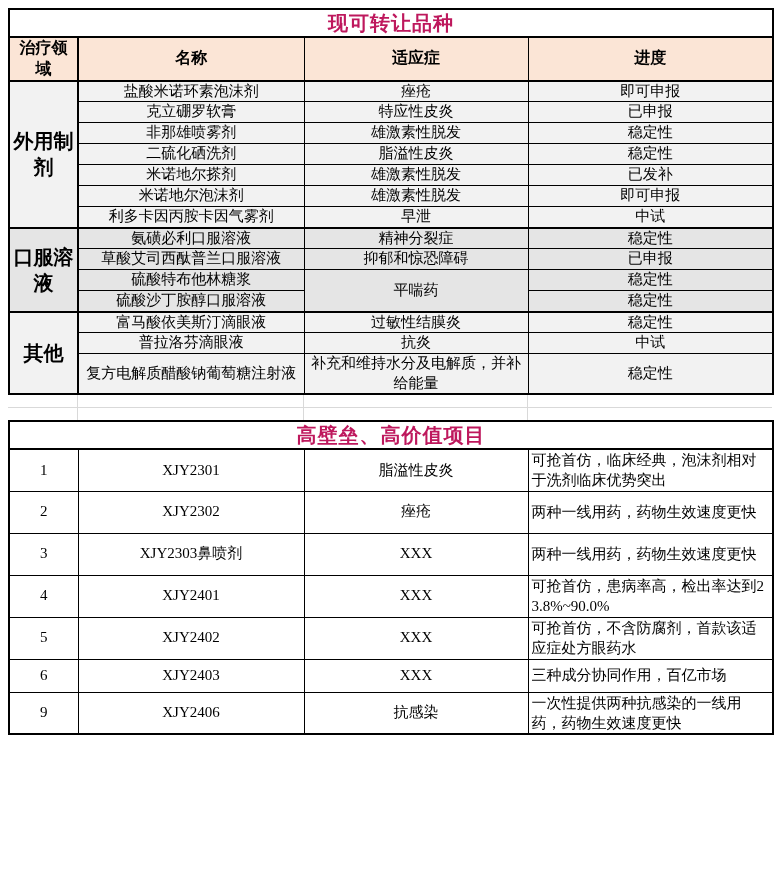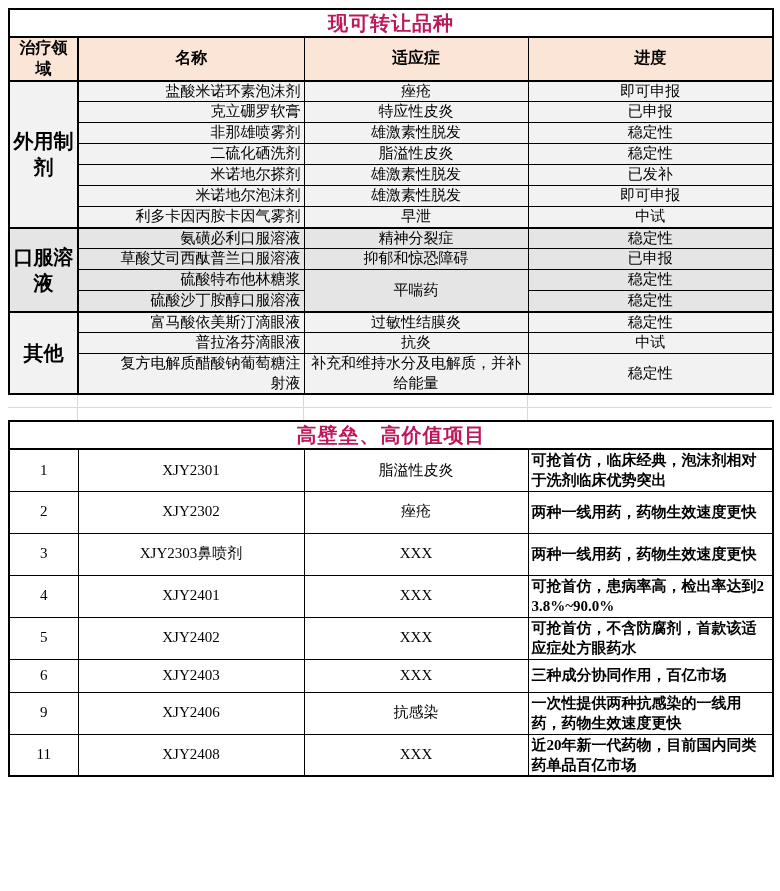--- a/index.html
+++ b/index.html
@@ -8,29 +8,29 @@
   .doc{position:absolute;left:8px;top:8px;width:764px;}
   table{border-collapse:collapse;table-layout:fixed;width:764px;border:2px solid #000;}
   td{border:1px solid #000;padding:0 3px;text-align:center;vertical-align:middle;
      font-size:15px;line-height:1.3;overflow:hidden;word-break:break-all;}
   .title-row td{height:25px;border-bottom:2px solid #000;background:#fff;}
   .doc-title{font-size:20px;font-weight:bold;color:#be185d;letter-spacing:1px;}
   .head-row td{background:#FBE5D6;font-weight:bold;font-size:16px;}
   .t1 .head-row td{height:40px;}
   .t2 .head-row td{height:22px;}
   .t1 tbody tr{height:21px;}
-  .t1 .name-cell{text-align:right;padding-left:28px;}
+  .t1 .name-cell{text-align:center;}
   .t1 .area-cell{font-weight:bold;font-size:20px;border-right:2px solid #000;}
   .t1 .head-area{border-right:2px solid #000;}
   .t1 tr.sec-first td{border-top:2px solid #000;}
   .t1 tr.sec-gray td{background:#F2F2F2;}
   .t1 tr.sec-white td{background:#e5e5e5;}
   .t2 tbody tr{height:42px;}
   .t2 tbody tr.short{height:33px;}
-  .t2 .feat-cell{text-align:left;line-height:1.35;font-weight:bold;}
+  .t2 .feat-cell{text-align:left;line-height:1.35;}
   .gap{position:relative;width:764px;height:25px;background:#fff;}
   .gap .vline{position:absolute;top:0;bottom:0;width:1px;background:#D9D9D9;}
   .gap .hline{position:absolute;left:0;right:0;top:12px;height:1px;background:#D9D9D9;}
 </style>
 </head>
 <body>
 
 <div class="page">
   <div class="doc">
 
@@ -183,23 +183,17 @@
             <td>XJY2403</td>
             <td>XXX</td>
             <td class="feat-cell">三种成分协同作用，百亿市场</td>
           </tr>
           <tr>
             <td>9</td>
             <td>XJY2406</td>
             <td>抗感染</td>
             <td class="feat-cell">一次性提供两种抗感染的一线用药，药物生效速度更快</td>
           </tr>
-          <tr>
-            <td>11</td>
-            <td>XJY2408</td>
-            <td>XXX</td>
-            <td class="feat-cell">近20年新一代药物，目前国内同类药单品百亿市场</td>
-          </tr>
         </tbody>
     </table>
 
   </div>
 </div>
 
 </body></html>

